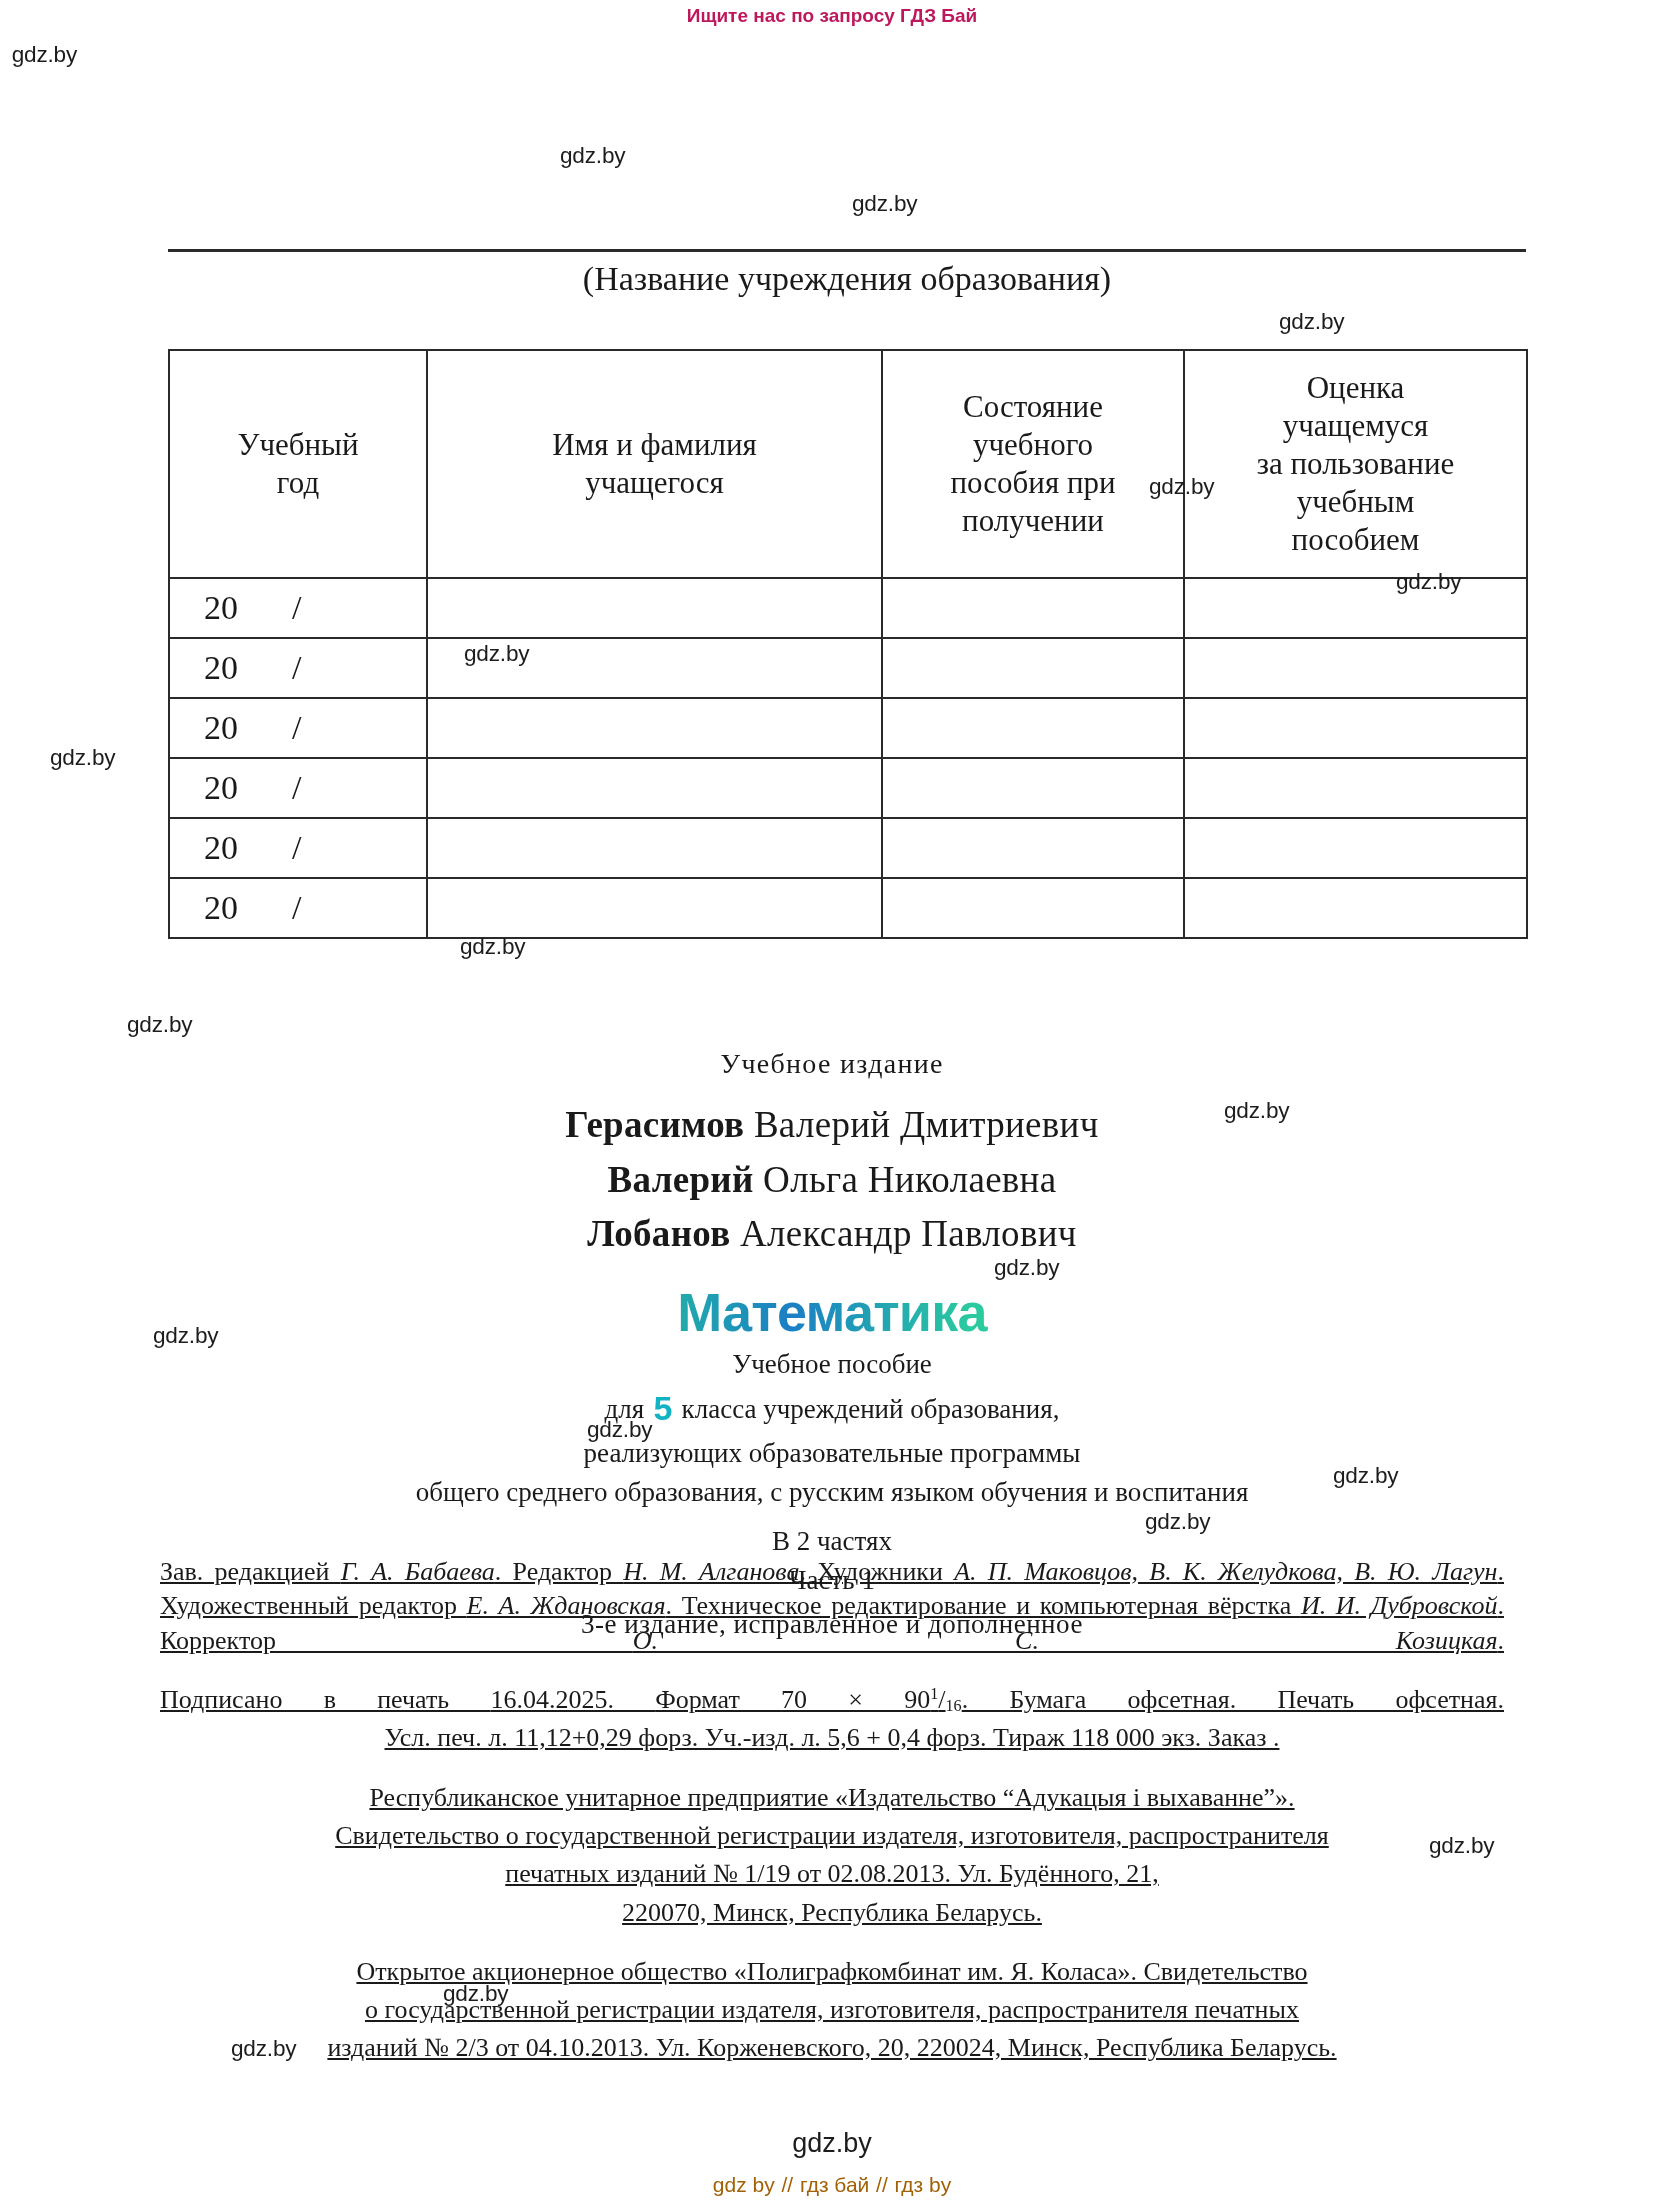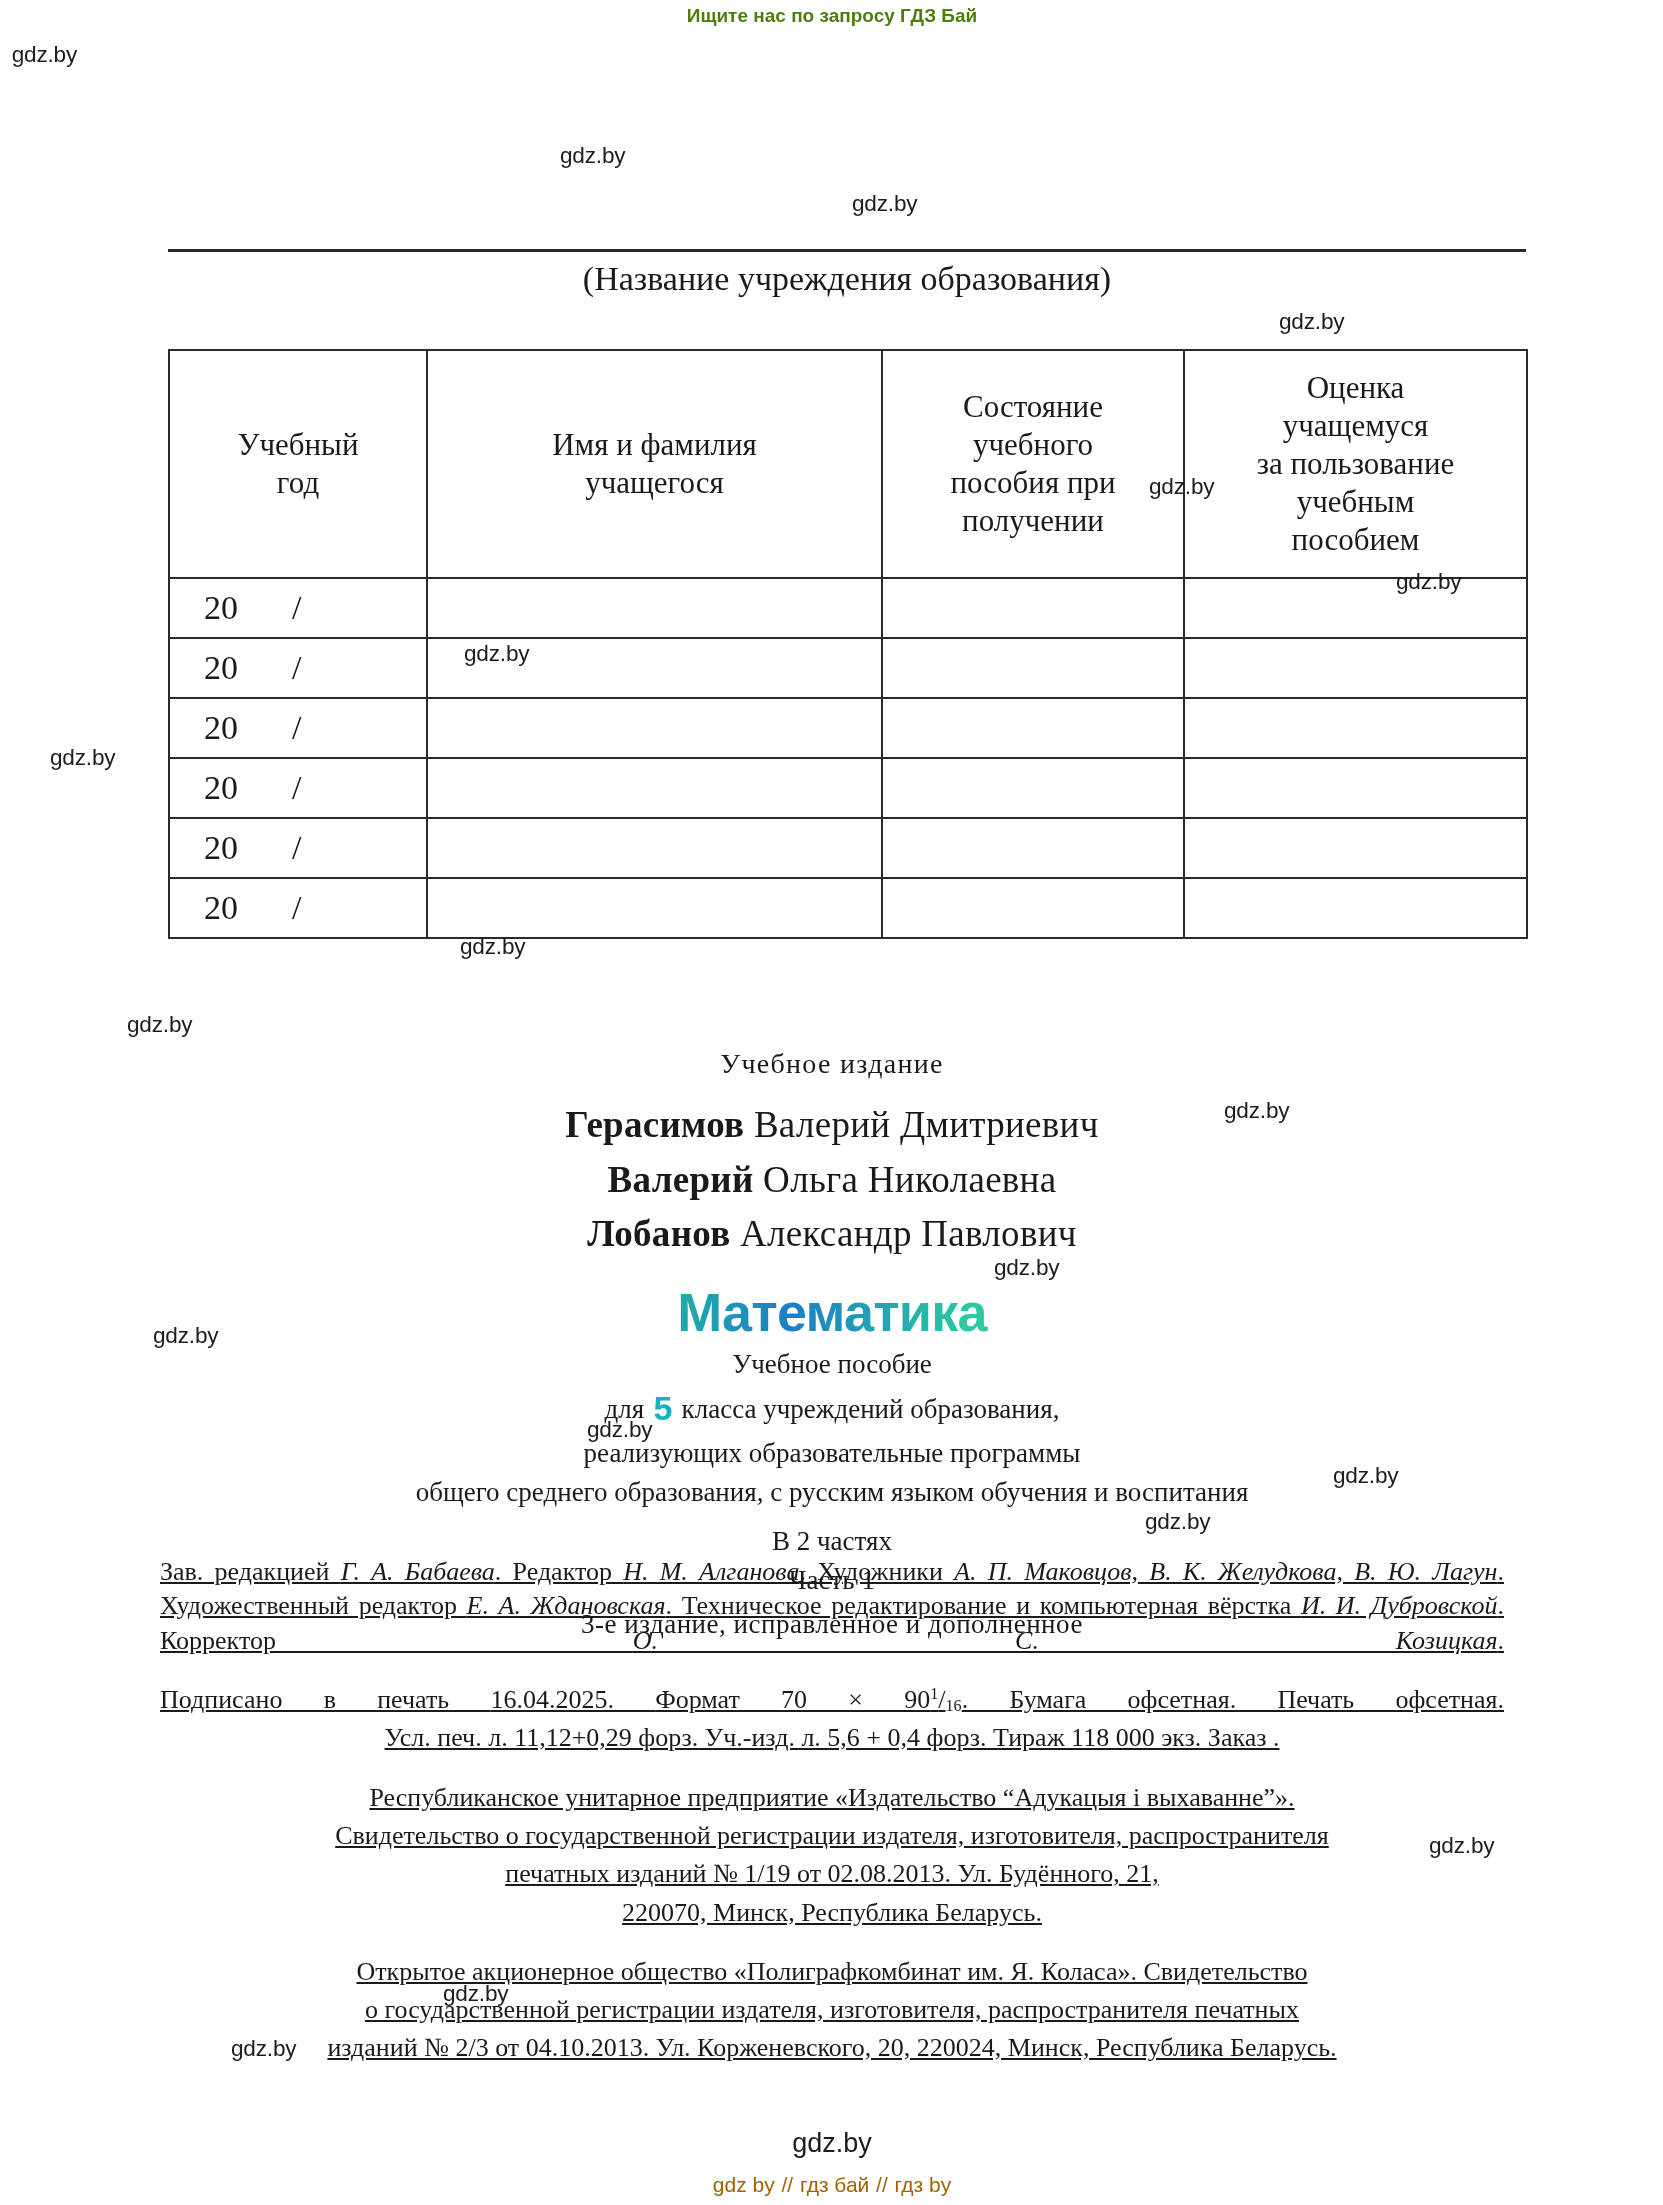--- a/index.html
+++ b/index.html
@@ -27,21 +27,21 @@
     z-index: 5;
   }
   .wm-top-banner {
     position: absolute;
     top: 5px;
     left: 0; right: 0;
     text-align: center;
     font-family: "Liberation Sans", "DejaVu Sans", sans-serif;
     font-size: 19px;
     font-weight: bold;
-    color: #4d7c0f;
+    color: #be185d;
     z-index: 9;
   }
   .wm-footer-big {
     position: absolute;
     top: 2128px;
     left: 0; right: 0;
     text-align: center;
     font-family: "Liberation Sans", "DejaVu Sans", sans-serif;
     font-size: 27px;
     color: #1d1d1d;

